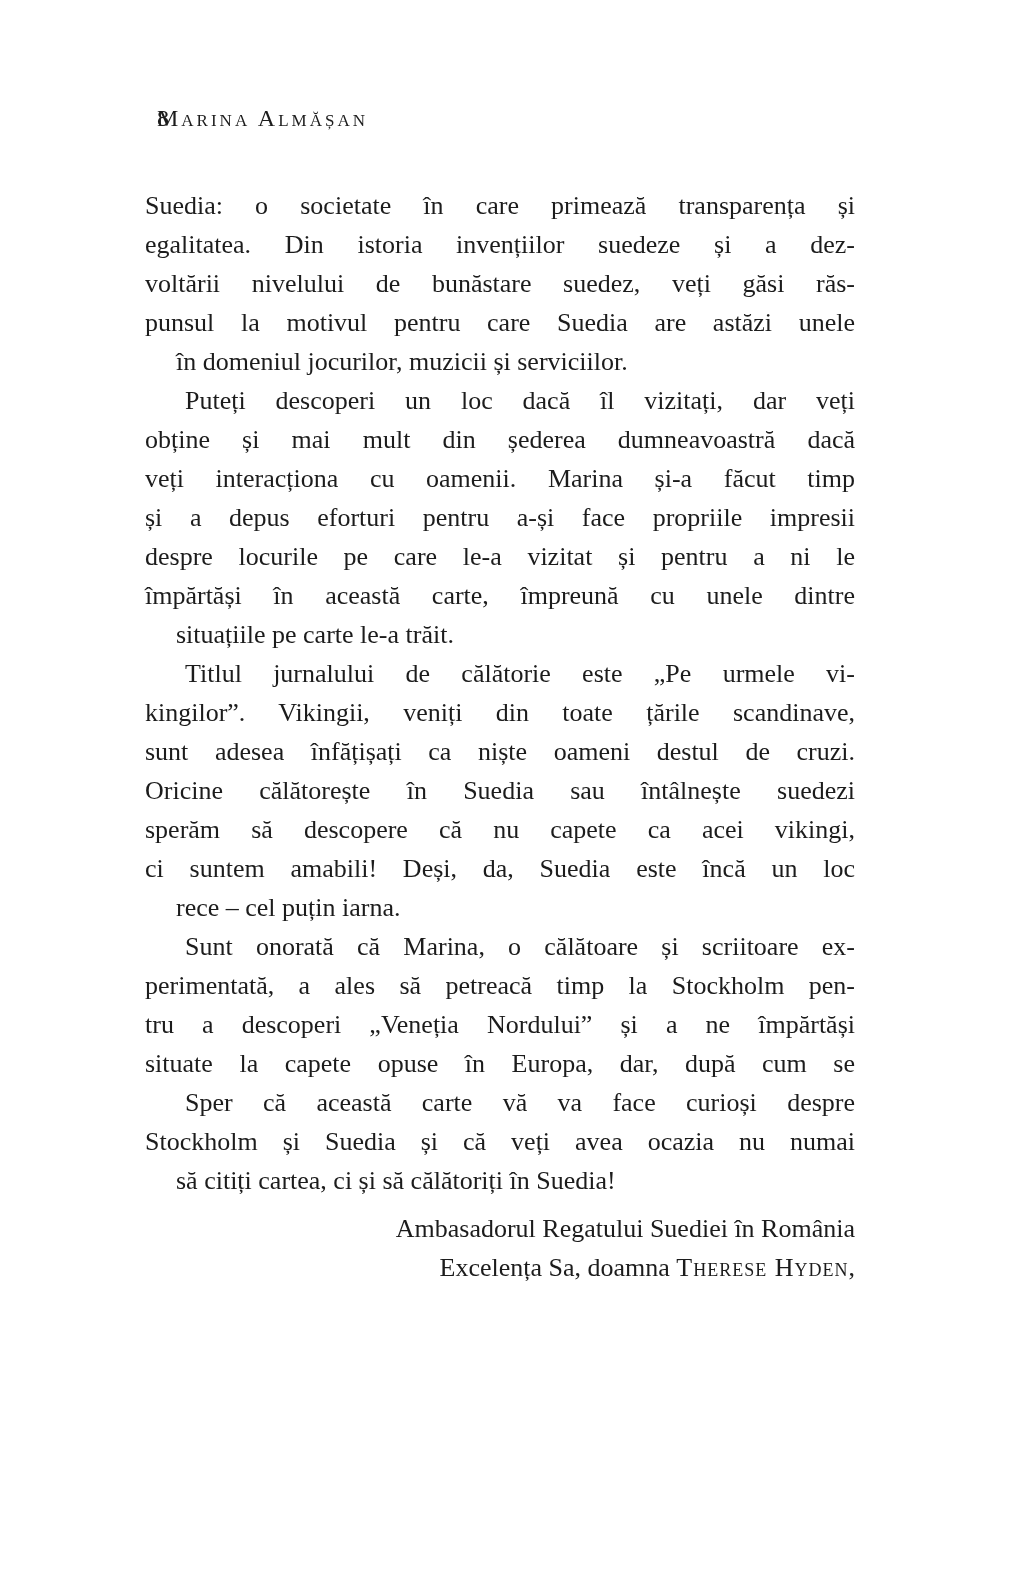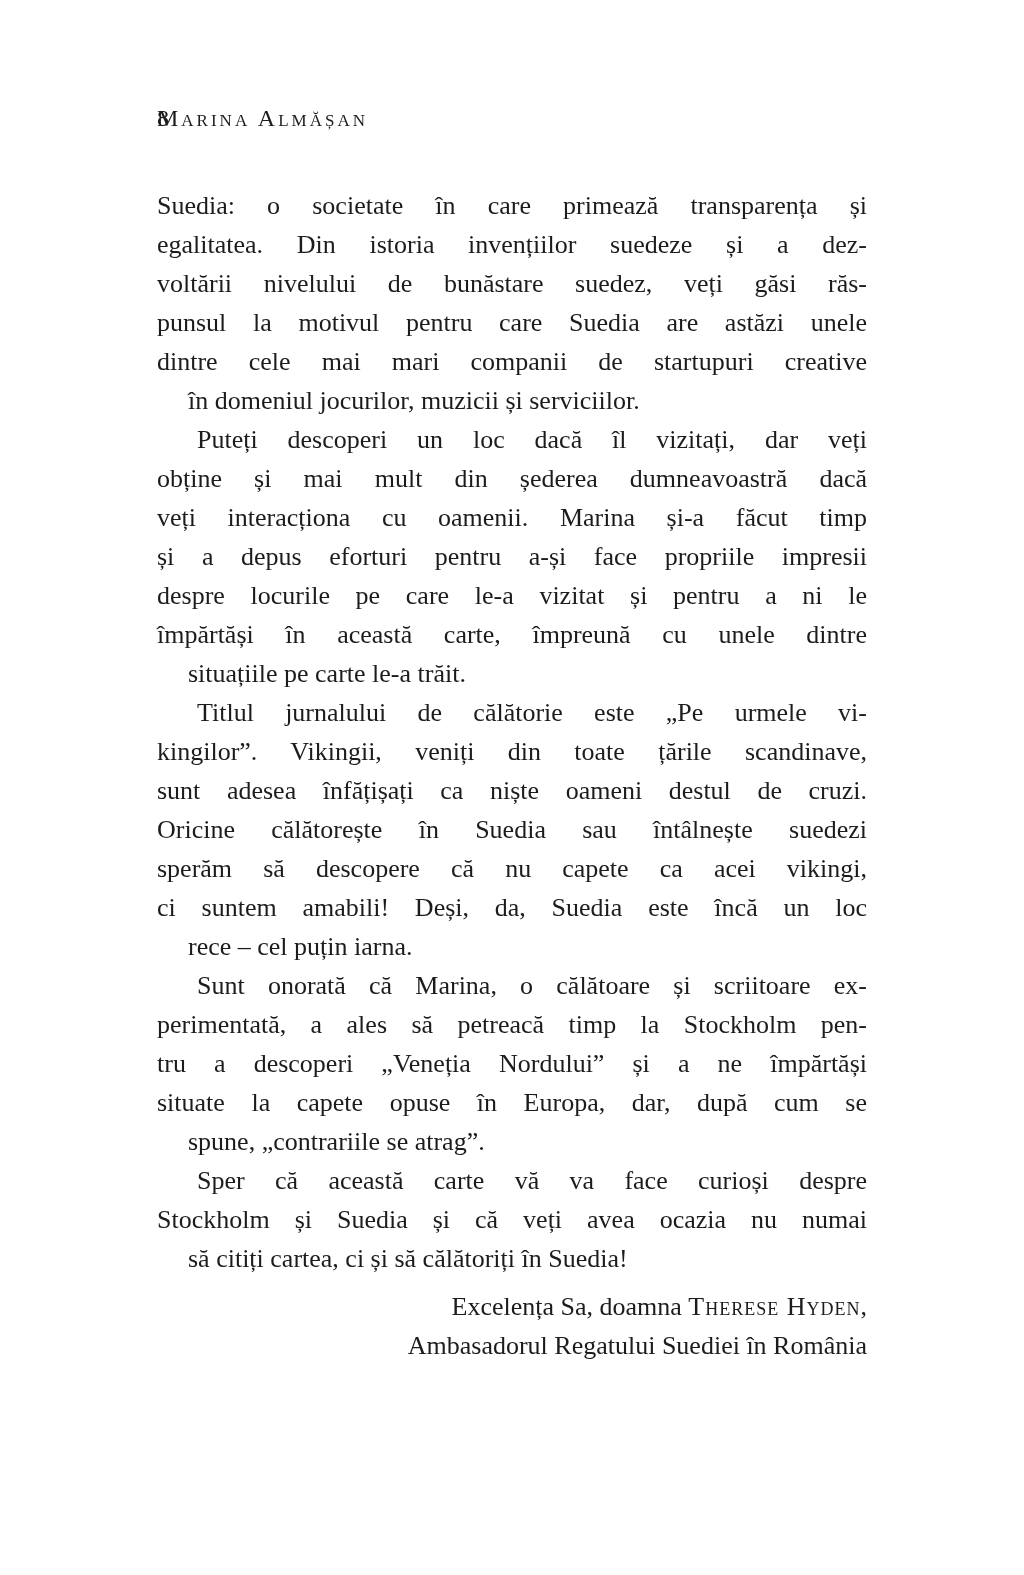--- a/index.html
+++ b/index.html
@@ -32,21 +32,21 @@
   }
   .running-title {
     display: block;
     text-align: left;
     font-variant: small-caps;
     letter-spacing: 3px;
   }
   .body-text {
     position: absolute;
     top: 186px;
-    left: 157px;
+    left: 145px;
     width: 710px;
     font-size: 26px;
     line-height: 39px;
   }
   .para {
     margin: 0;
   }
   .line {
     text-align: justify;
     text-align-last: justify;
@@ -81,21 +81,20 @@
     <span class="running-title">Marina Almășan</span>
   </header>
 
   <main class="body-text">
     <div id="paragraphs">
         <div class="para">
           <div class="line">Suedia: o societate în care primează transparența și</div>
           <div class="line">egalitatea. Din istoria invențiilor suedeze și a dez-</div>
           <div class="line">voltării nivelului de bunăstare suedez, veți găsi răs-</div>
           <div class="line">punsul la motivul pentru care Suedia are astăzi unele</div>
-          <div class="line">dintre cele mai mari companii de startupuri creative</div>
           <div class="line last">în domeniul jocurilor, muzicii și serviciilor.</div>
         </div>
         <div class="para">
           <div class="line indent">Puteți descoperi un loc dacă îl vizitați, dar veți</div>
           <div class="line">obține și mai mult din șederea dumneavoastră dacă</div>
           <div class="line">veți interacționa cu oamenii. Marina și-a făcut timp</div>
           <div class="line">și a depus eforturi pentru a-și face propriile impresii</div>
           <div class="line">despre locurile pe care le-a vizitat și pentru a ni le</div>
           <div class="line">împărtăși în această carte, împreună cu unele dintre</div>
           <div class="line last">situațiile pe carte le-a trăit.</div>
@@ -107,30 +106,29 @@
           <div class="line">Oricine călătorește în Suedia sau întâlnește suedezi</div>
           <div class="line">sperăm să descopere că nu capete ca acei vikingi,</div>
           <div class="line">ci suntem amabili! Deși, da, Suedia este încă un loc</div>
           <div class="line last">rece – cel puțin iarna.</div>
         </div>
         <div class="para">
           <div class="line indent">Sunt onorată că Marina, o călătoare și scriitoare ex-</div>
           <div class="line">perimentată, a ales să petreacă timp la Stockholm pen-</div>
           <div class="line">tru a descoperi „Veneția Nordului” și a ne împărtăși</div>
           <div class="line">situate la capete opuse în Europa, dar, după cum se</div>
-          <div class="line last">spune, „contrariile se atrag”.</div>
         </div>
         <div class="para">
           <div class="line indent">Sper că această carte vă va face curioși despre</div>
           <div class="line">Stockholm și Suedia și că veți avea ocazia nu numai</div>
           <div class="line last">să citiți cartea, ci și să călătoriți în Suedia!</div>
         </div>
       </div>
 
     <div class="signature">
+      <div class="sig-line">Ambasadorul Regatului Suediei în România</div>
       <div class="sig-line">
         <span>Excelența Sa, doamna </span><span class="smallcaps">Therese Hyden</span><span>,</span>
       </div>
-      <div class="sig-line">Ambasadorul Regatului Suediei în România</div>
     </div>
   </main>
 
 </div>
 
 </body></html>

